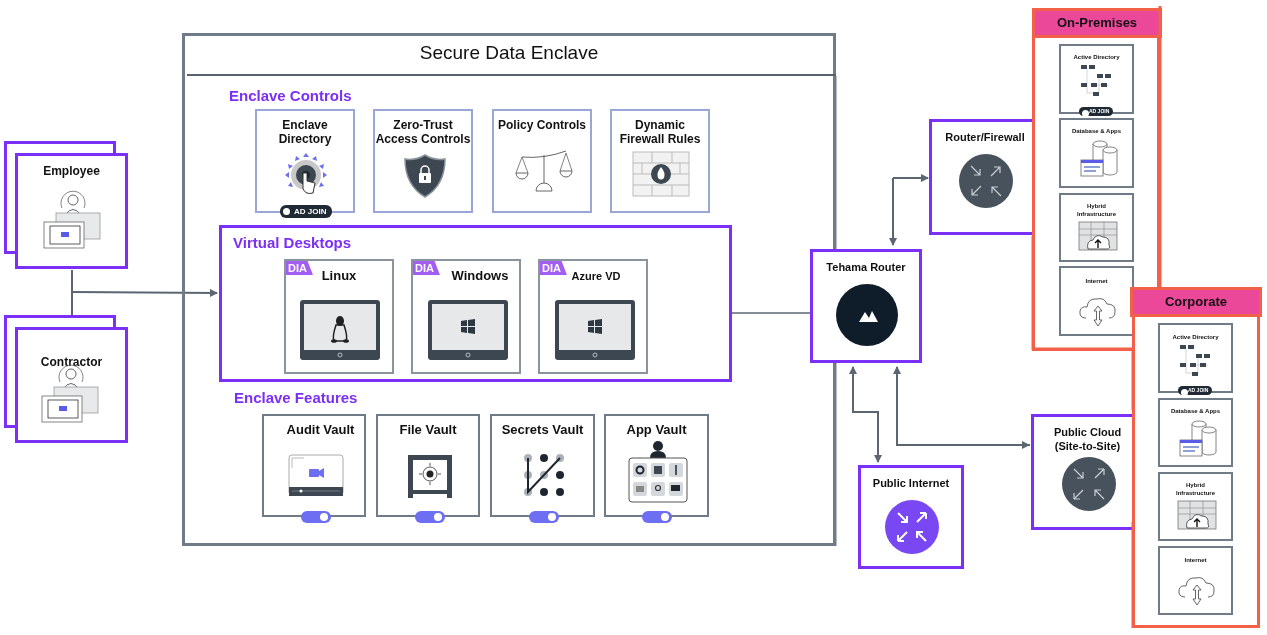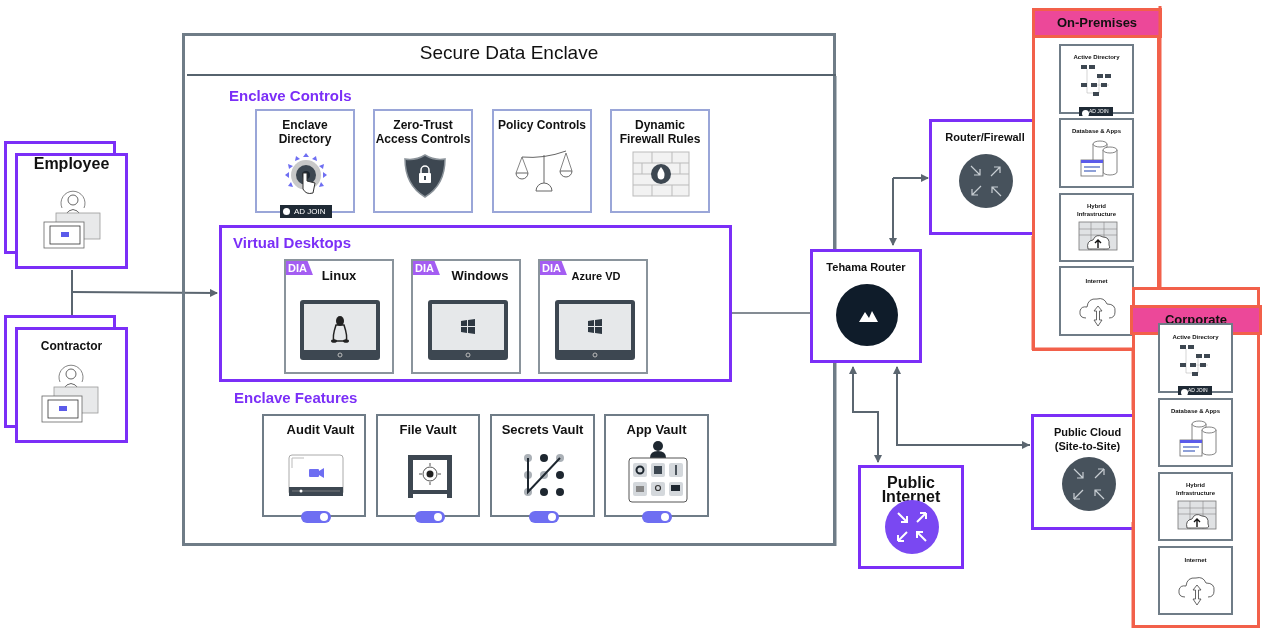--- a/index.html
+++ b/index.html
@@ -6,21 +6,21 @@
   html, body { width: 1267px; height: 635px; background: #ffffff; overflow: hidden; }
   body { position: relative; font-family: "Liberation Sans", sans-serif; color: #111; }
   .abs { position: absolute; }
   .purple-box { position: absolute; border: 3px solid #7b2ff7; background: #fff; }
   .grey-box { position: absolute; border: 2px solid #6f7c87; background: #fff; }
   .soft-box { position: absolute; border: 2px solid #9aa6d8; background: #fff; }
   .red-box { position: absolute; border: 3px solid #f2604a; background: #fff; }
   .card-title { position: absolute; left: 0; right: 0; text-align: center; font-weight: bold; font-size: 12px; line-height: 14px; color: #111; }
   .section-title { position: absolute; font-weight: bold; font-size: 15px; color: #7b2ff7; }
   .lines { position: absolute; left: 0; top: 0; width: 1267px; height: 635px; pointer-events: none; }
-  .pill { position: absolute; height: 12px; border-radius: 0; background: #1f2a35; color: #fff; font-size: 7px; font-weight: normal; line-height: 12px; padding-left: 14px; padding-right: 6px; }
+  .pill { position: absolute; height: 12px; border-radius: 6px; background: #1f2a35; color: #fff; font-size: 7px; font-weight: bold; line-height: 12px; padding-left: 14px; padding-right: 6px; }
   .pill::before { content: ""; position: absolute; left: 3px; top: 2.5px; width: 7px; height: 7px; border-radius: 50%; background: #fff; }
   .toggle { position: absolute; width: 30px; height: 12px; border-radius: 6px; background: #6e6ef2; }
   .toggle::after { content: ""; position: absolute; top: 2px; width: 8px; height: 8px; border-radius: 50%; background: #fff; }
   .toggle.right::after { right: 3px; }
   .dia { position: absolute; left: 0; top: 0; background: #a45df2; color: #fff; font-weight: bold; font-size: 11px; line-height: 12px; padding: 1px 2px; clip-path: polygon(0 0, 80% 0, 100% 100%, 0 100%); padding-right: 6px; }
   .small-card-title { position: absolute; left: 0; right: 0; text-align: center; font-weight: bold; font-size: 6px; line-height: 8px; color: #111; }
   .red-header { position: absolute; border: 3px solid #f2604a; background: #ec4899; font-weight: bold; font-size: 13px; text-align: center; }
 </style>
 </head>
 <body>
@@ -42,35 +42,35 @@
 
   <path d="M878,455 L878,412 L853,412 L853,367" stroke="#5b6670" stroke-width="2" fill="none" marker-end="url(#arrow)"></path>
   <path d="M853,412 L878,412 L878,462" stroke="#5b6670" stroke-width="2" fill="none" marker-end="url(#arrow)"></path>
 
   <path d="M1030,445 L897,445 L897,367" stroke="#5b6670" stroke-width="2" fill="none" marker-end="url(#arrow)"></path>
   <path d="M897,445 L1029,445" stroke="#5b6670" stroke-width="2" fill="none" marker-end="url(#arrow)"></path>
 </svg>
 
 <div class="purple-box" style="left:4px;top:141px;width:112px;height:113px;"></div>
 <div class="purple-box" style="left:15px;top:153px;width:113px;height:116px;">
-  <div class="card-title" style="top:1px;font-size:16px;">Employee</div>
+  <div class="card-title" style="top:8px;font-size:12px;">Employee</div>
   <svg class="abs" style="left:24px;top:30px;" width="62" height="64" viewBox="0 0 62 64">
     <path d="M20,22 A12,12 0 1 1 42,22" fill="none" stroke="#666" stroke-width="0.8"></path>
     <circle cx="31" cy="14" r="5" fill="none" stroke="#666" stroke-width="1"></circle>
     <path d="M23,29 Q31,18 39,29" fill="none" stroke="#666" stroke-width="1"></path>
     <rect x="14" y="27" width="44" height="26" fill="#e8e9ea" stroke="#999" stroke-width="0.8"></rect>
     <rect x="2" y="36" width="40" height="26" fill="#fff" stroke="#666" stroke-width="0.8"></rect>
     <rect x="8" y="40" width="30" height="18" fill="#fff" stroke="#333" stroke-width="0.8"></rect>
     <rect x="19" y="46" width="8" height="5" fill="#5b5bea"></rect>
   </svg>
 </div>
 
 <div class="purple-box" style="left:4px;top:315px;width:112px;height:113px;"></div>
 <div class="purple-box" style="left:15px;top:327px;width:113px;height:116px;">
-  <div class="card-title" style="top:9px;font-size:12px;">Contractor</div>
+  <div class="card-title" style="top:25px;font-size:12px;">Contractor</div>
   <svg class="abs" style="left:22px;top:30px;" width="62" height="64" viewBox="0 0 62 64">
     <path d="M20,22 A12,12 0 1 1 42,22" fill="none" stroke="#666" stroke-width="0.8"></path>
     <circle cx="31" cy="14" r="5" fill="none" stroke="#666" stroke-width="1"></circle>
     <path d="M23,29 Q31,18 39,29" fill="none" stroke="#666" stroke-width="1"></path>
     <rect x="14" y="27" width="44" height="26" fill="#e8e9ea" stroke="#999" stroke-width="0.8"></rect>
     <rect x="2" y="36" width="40" height="26" fill="#fff" stroke="#666" stroke-width="0.8"></rect>
     <rect x="8" y="40" width="30" height="18" fill="#fff" stroke="#333" stroke-width="0.8"></rect>
     <rect x="19" y="46" width="8" height="5" fill="#5b5bea"></rect>
   </svg>
 </div>
@@ -289,21 +289,21 @@
     <g fill="none" stroke="#c8ced3" stroke-width="1.2">
       <path d="M12,12 l9,9 m0,-6 v6 h-6"></path>
         <path d="M42,12 l-9,9 m0,-6 v6 h6" transform="rotate(180 37 17)"></path>
       <path d="M12,42 l9,-9 m-6,0 h6 v6" transform="rotate(180 17 37)"></path>
         <path d="M42,42 l-9,-9 m6,0 h-6 v6"></path>
     </g>
   </svg>
 </div>
 
 <div class="purple-box" style="left:858px;top:465px;width:106px;height:104px;">
-  <div class="card-title" style="top:8px;font-size:16px;">Public Internet</div>
+  <div class="card-title" style="top:8px;font-size:11px;">Public Internet</div>
   <svg class="abs" style="left:24px;top:32px;" width="54" height="54" viewBox="0 0 54 54">
     <circle cx="27" cy="27" r="27" fill="#7a48f2"></circle>
     <g fill="none" stroke="#fff" stroke-width="2">
       <path d="M13,13 l9,9 m0,-6 v6 h-6"></path>
         <path d="M41,13 l-9,9"></path>
         <path d="M41,13 h-6 m6,0 v6"></path>
       <path d="M13,41 l9,-9"></path>
         <path d="M13,41 h6 m-6,0 v-6"></path>
         <path d="M41,41 l-9,-9 m6,0 h-6 v6"></path>
     </g>
@@ -389,21 +389,21 @@
 
 <div class="grey-box" style="left:1059px;top:266px;width:75px;height:70px;">
   <div class="small-card-title" style="top:9px;">Internet</div>
   <svg class="abs" style="left:17px;top:26px;" width="40" height="34" viewBox="0 0 40 34">
     <path d="M8,24 Q1,24 2,17 Q3,12 9,13 Q10,4 19,5 Q26,3 29,10 Q38,10 37,18 Q37,24 31,24" fill="#fff" stroke="#555" stroke-width="0.9"></path>
     <path d="M20,12 L16,17 H18.5 V26 H16 L20,32 L24,26 H21.5 V17 H24 Z" fill="#fff" stroke="#555" stroke-width="0.9"></path>
   </svg>
 </div>
 
 <div class="red-box" style="left:1132px;top:287px;width:128px;height:341px;"></div>
-<div class="red-header" style="left:1130px;top:305px;width:132px;height:30px;line-height:24px;">Corporate</div>
+<div class="red-header" style="left:1130px;top:287px;width:132px;height:30px;line-height:24px;">Corporate</div>
 
 <div class="grey-box" style="left:1158px;top:323px;width:75px;height:70px;">
   <div class="small-card-title" style="top:8px;">Active Directory</div>
   <svg class="abs" style="left:18px;top:18px;" width="38" height="40" viewBox="0 0 38 40">
     <g stroke="#bbb" stroke-width="0.6" fill="none">
         <path d="M8,6 V30 H20 M20,12 V30 M12,22 H30"></path>
       </g>
     <g fill="#3d4751">
       <rect x="2" y="2" width="6" height="4"></rect>
         <rect x="10" y="2" width="6" height="4"></rect>

